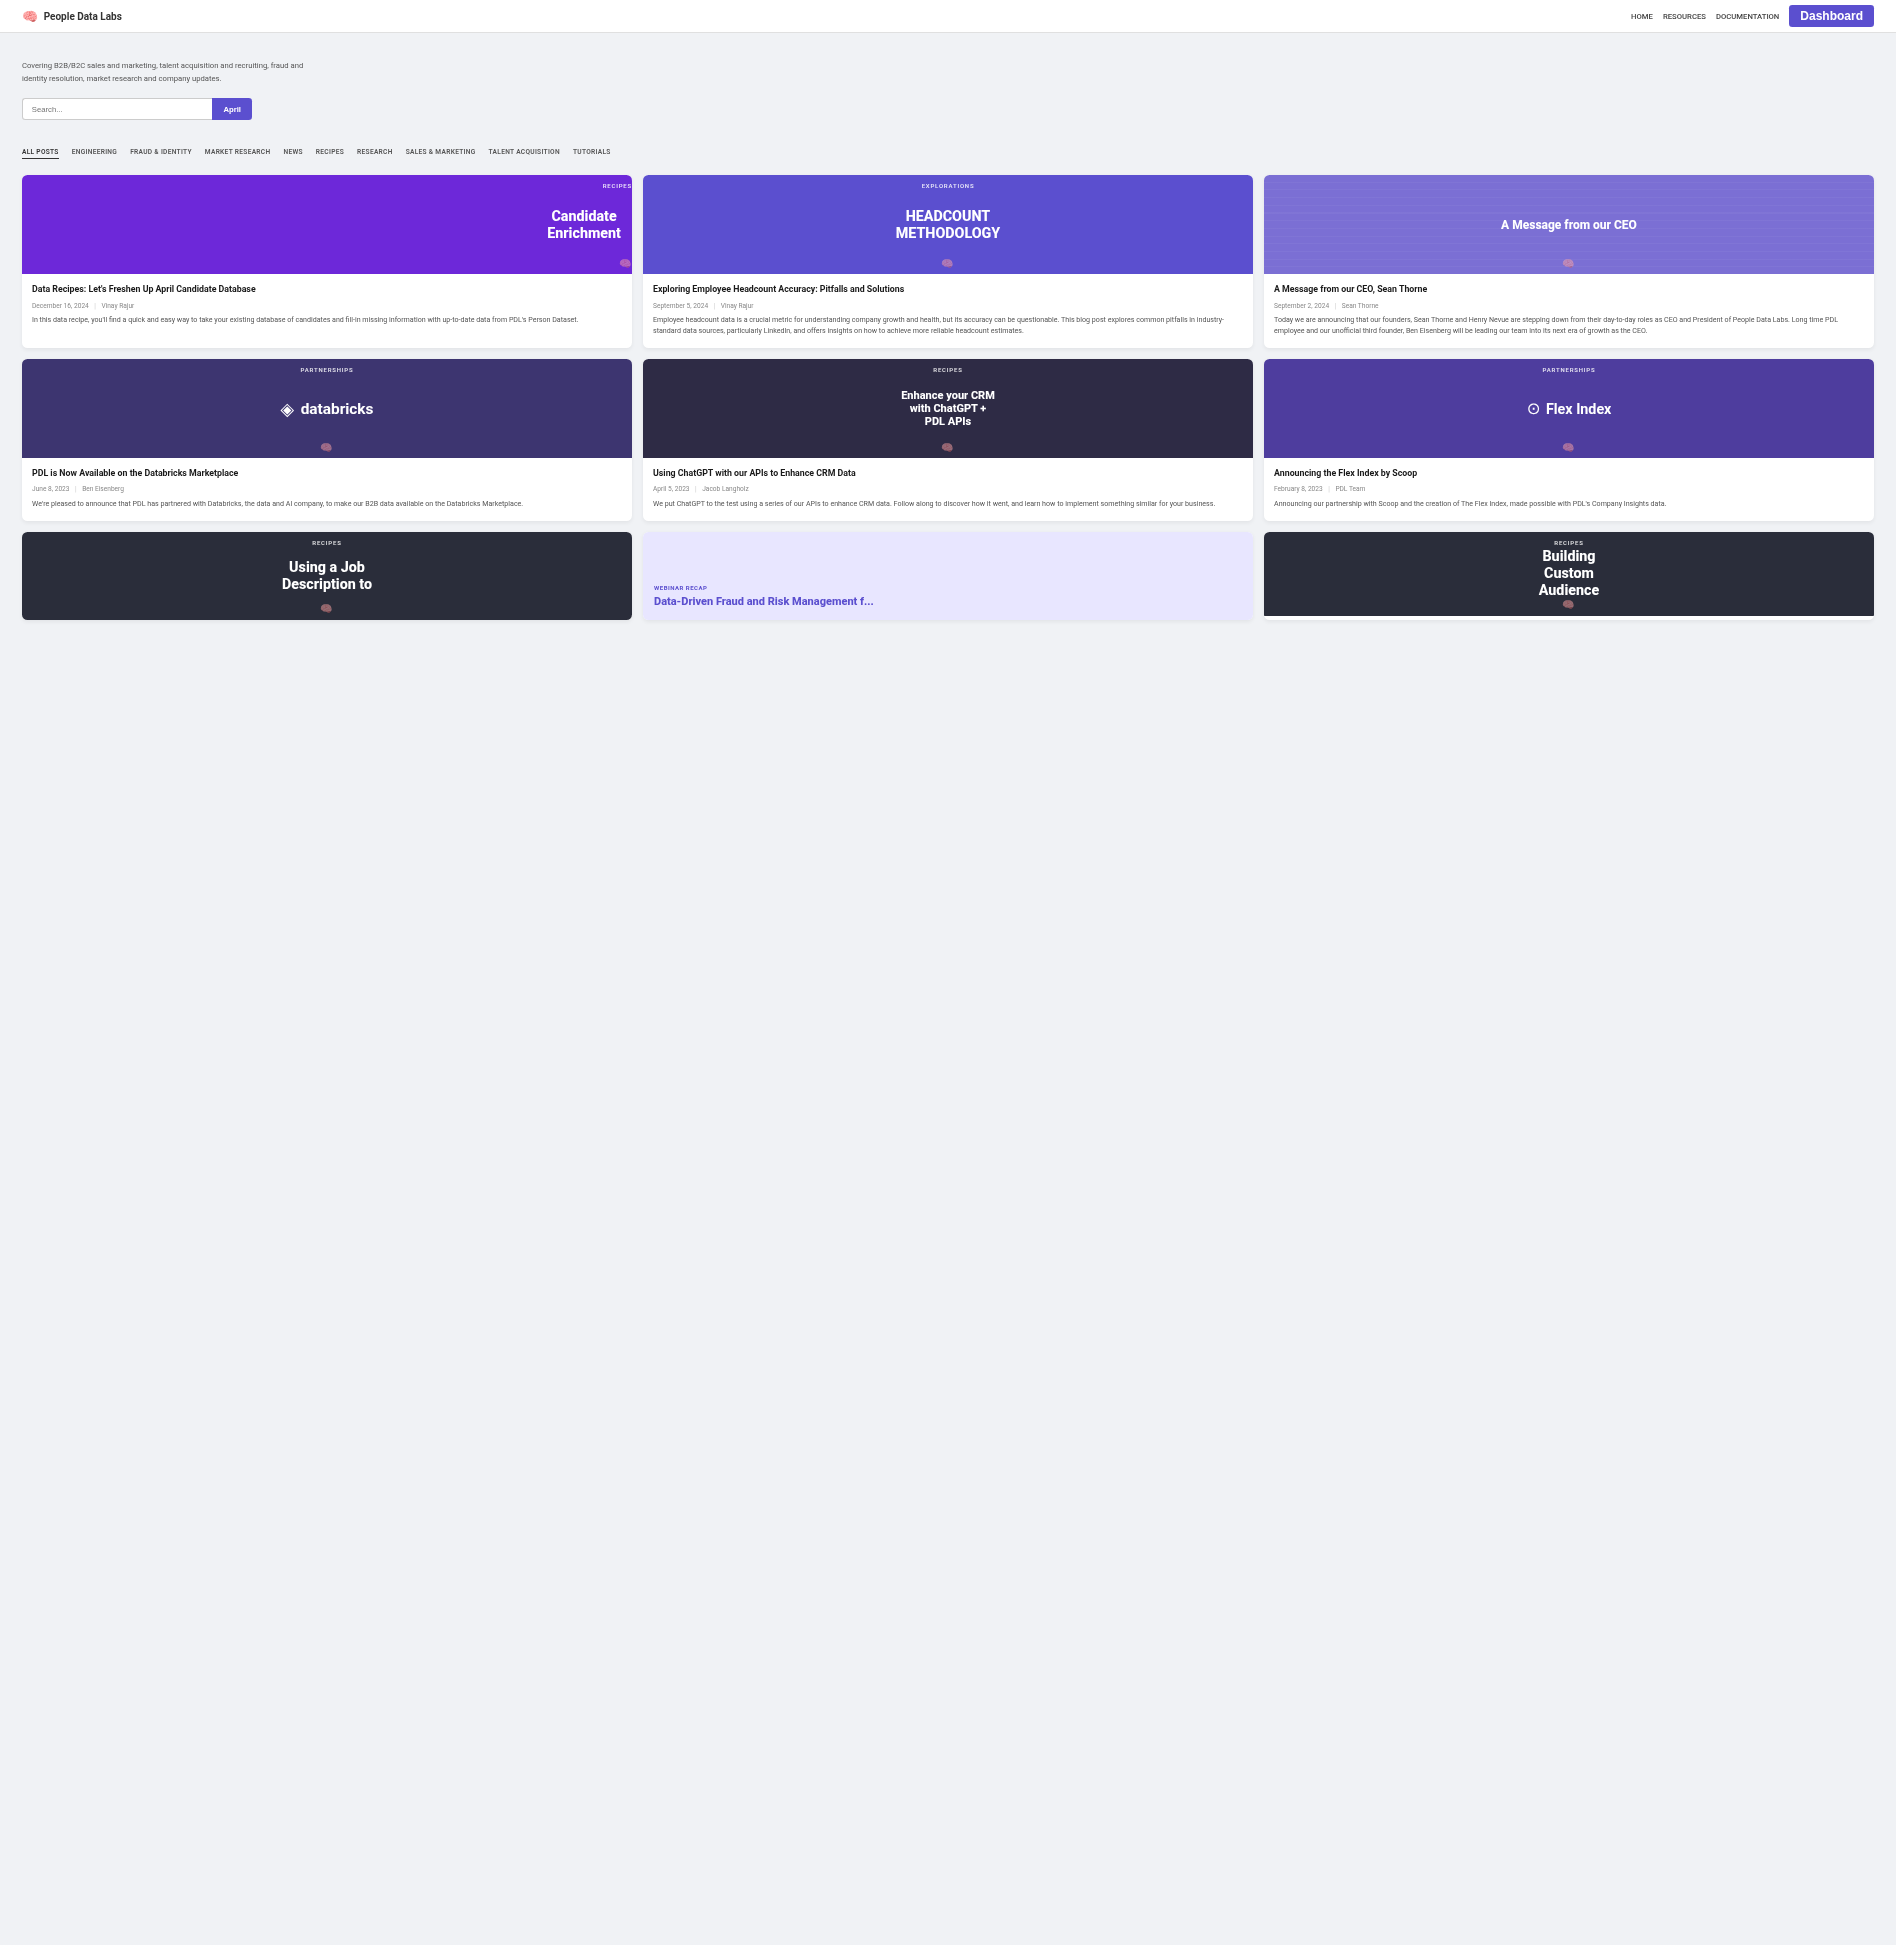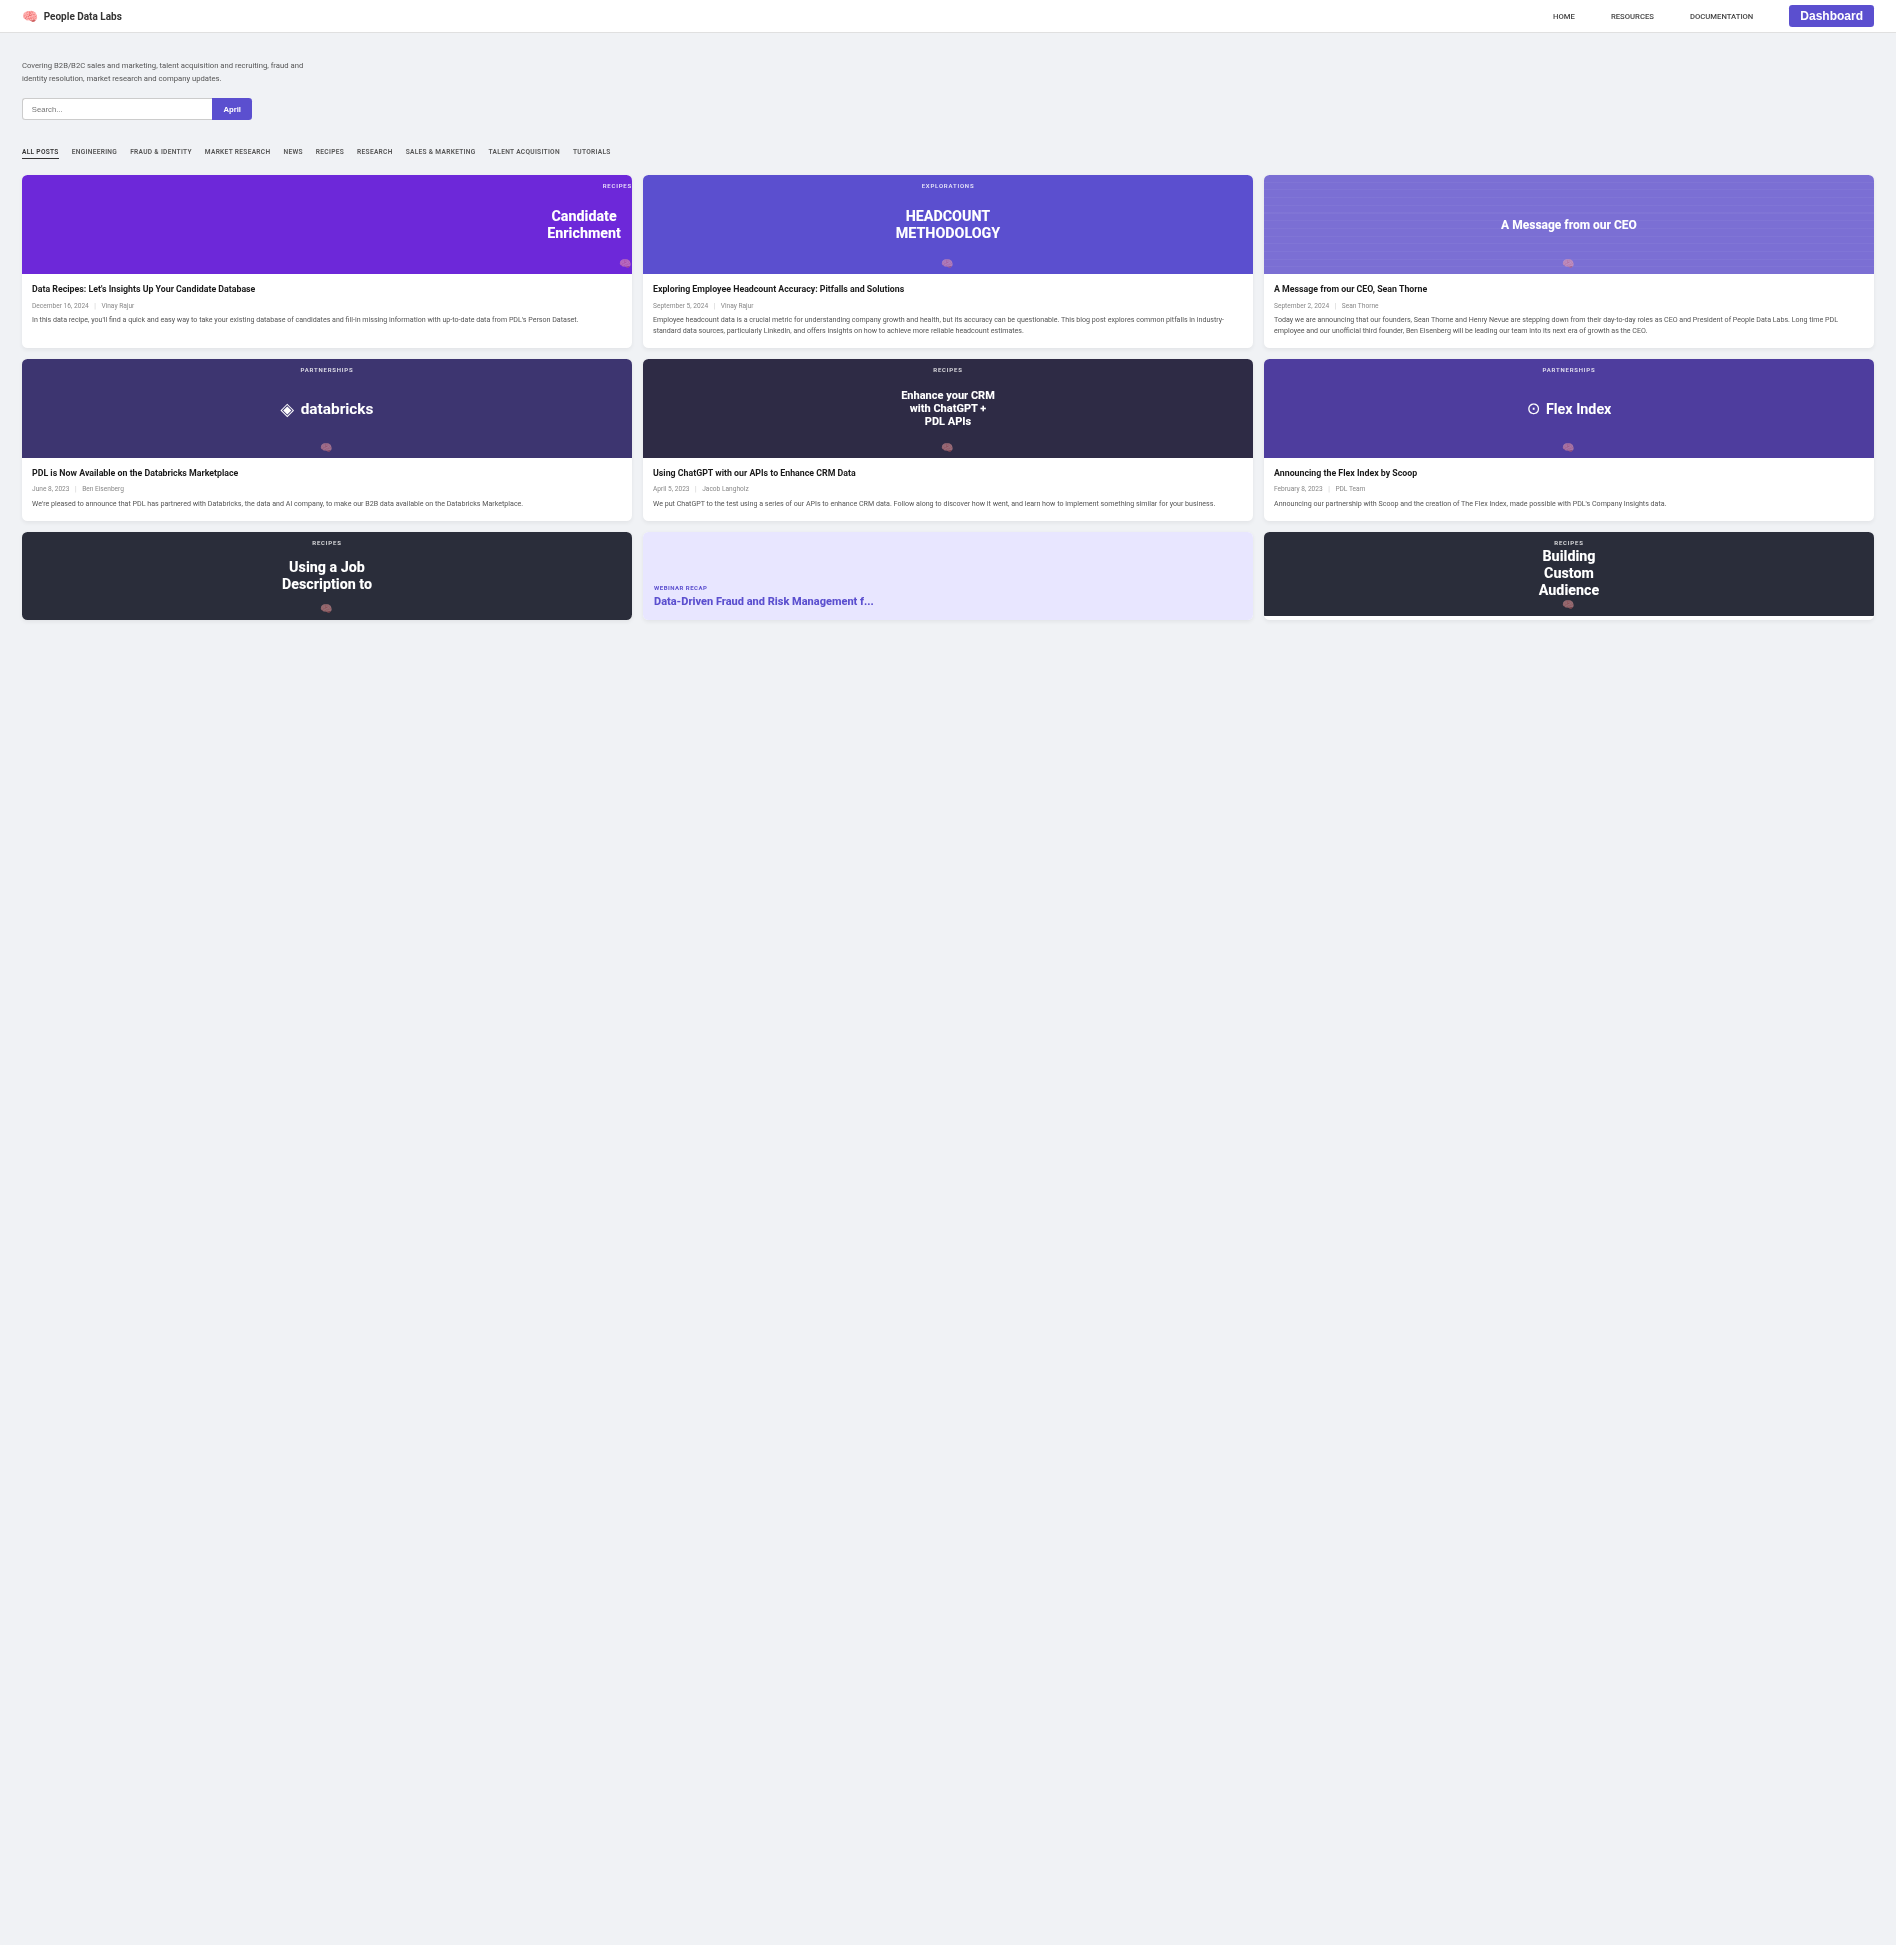--- a/index.html
+++ b/index.html
@@ -26,21 +26,21 @@
       font-size: 10px;
       color: #333;
     }
     .brand-icon {
       color: #5b4fcf;
       font-size: 13px;
     }
     .navbar-links {
       display: flex;
       align-items: center;
-      gap: 36px;
+      gap: 10px;
     }
     .navbar-links a {
       text-decoration: none;
       color: #444;
       font-size: 7.7px;
       font-weight: 500;
     }
     .btn-dashboard {
       background: #5b4fcf;
       color: #fff;
@@ -303,21 +303,21 @@
 <div class="articles-container">
   <div class="articles-grid">
 
     <div class="article-card">
       <div class="card-image bg-dark-slate">
         <span class="category-label">RECIPES</span>
         <div class="image-title">Candidate<br>Enrichment</div>
         <span class="pdl-icon">🧠</span>
       </div>
       <div class="card-body">
-        <h3>Data Recipes: Let's Insights Up Your Candidate Database</h3>
+        <h3>Data Recipes: Let's Freshen Up April Candidate Database</h3>
         <div class="card-meta">
           <span>December 16, 2024</span>
           <span class="divider">|</span>
           <span>Vinay Rajur</span>
         </div>
         <p>In this data recipe, you'll find a quick and easy way to take your existing database of candidates and fill-in missing information with up-to-date data from PDL's Person Dataset.</p>
       </div>
     </div>
 
     <div class="article-card">

